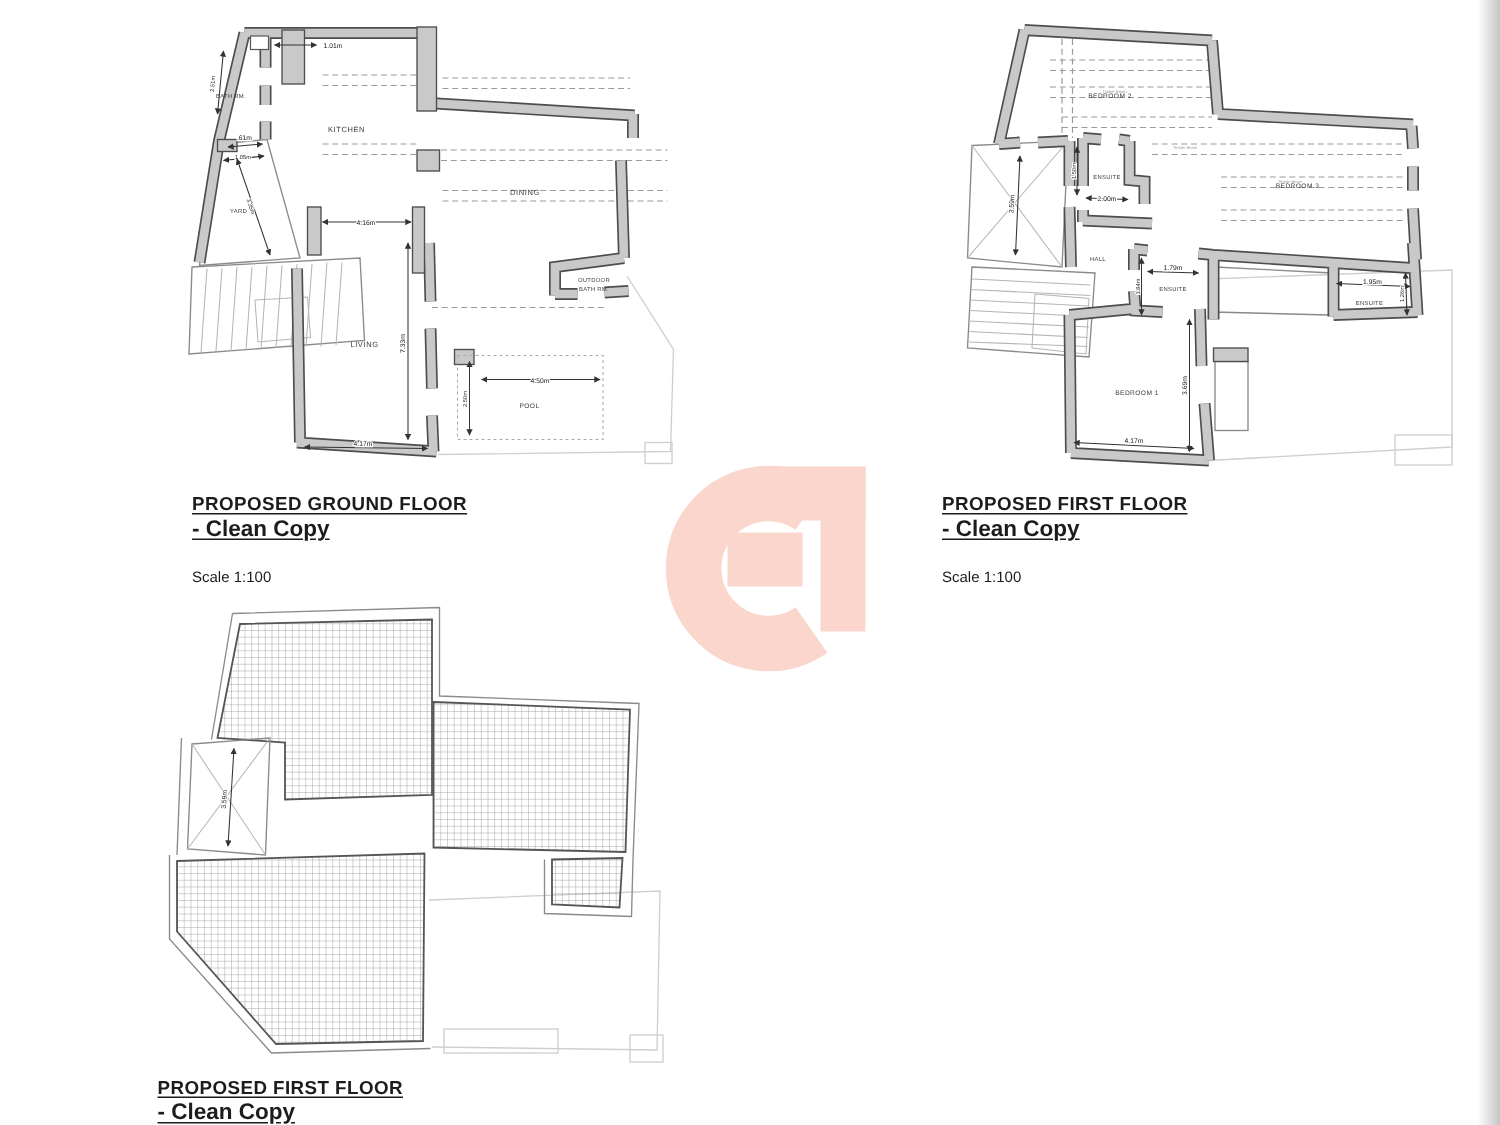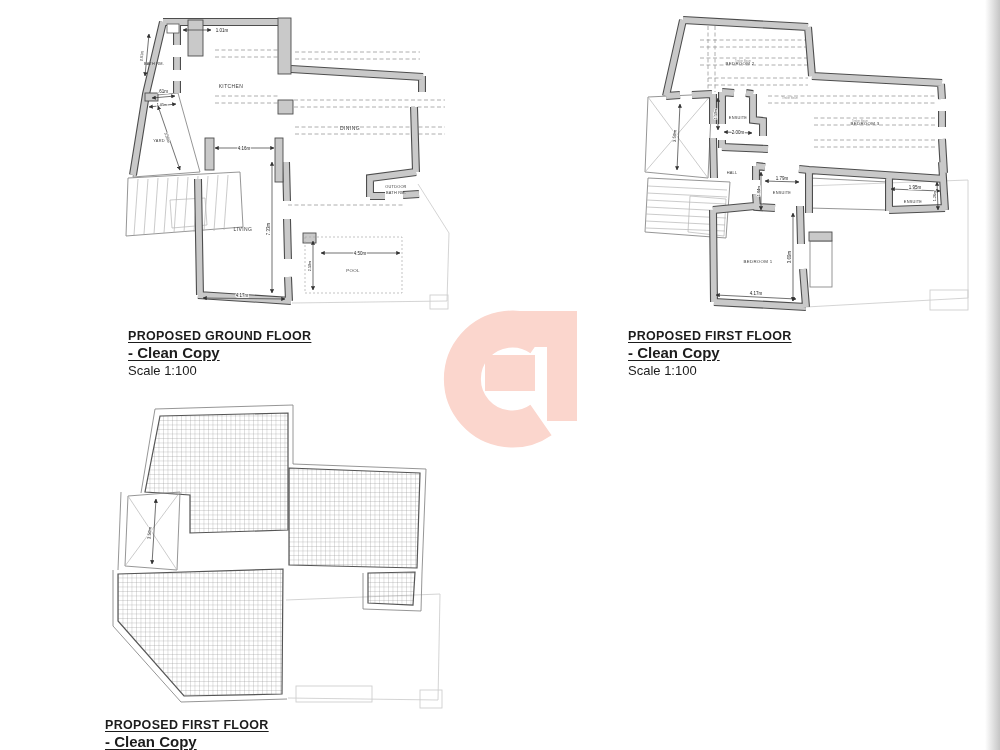--- a/index.html
+++ b/index.html
@@ -3,21 +3,21 @@
 <meta charset="utf-8">
 <style>
   html,body{margin:0;padding:0}
   body{width:1000px;height:750px;position:relative;overflow:hidden;background:#fff;
        font-family:"Liberation Sans",sans-serif}
   .abs{position:absolute}
   
   .titleblock{position:absolute;color:#1c1c1c}
   .tb-title{font-size:12.5px;font-weight:bold;letter-spacing:.3px;text-decoration:underline;text-underline-offset:2px}
   .tb-sub{font-size:15px;font-weight:bold;text-decoration:underline;text-underline-offset:2px;margin-top:1px}
-  .tb-scale{font-size:13px;margin-top:2px}
+  .tb-scale{font-size:10px;margin-top:19px}
   
   svg text{font-family:"Liberation Sans",sans-serif;fill:#333}
   .rl{font-size:5px;fill:#3a3a3a;text-anchor:middle;letter-spacing:.4px}
   .r45{font-size:4.4px;fill:#3a3a3a;text-anchor:middle;letter-spacing:.3px}
   .r4{font-size:3.9px;fill:#3a3a3a;text-anchor:middle;letter-spacing:.2px}
   .d45{font-size:4.5px;fill:#1a1a1a;text-anchor:middle;stroke:#fff;stroke-width:1.5px;paint-order:stroke}
   .d38{font-size:3.8px;fill:#1a1a1a;text-anchor:middle;stroke:#fff;stroke-width:1.3px;paint-order:stroke}
   .tt{font-size:2.7px;fill:#9a9a9a;text-anchor:middle}
   .wd{stroke:#4d4d4d;stroke-width:8;fill:none}
   .wl{stroke:#c9c9c9;stroke-width:5.8;fill:none}

